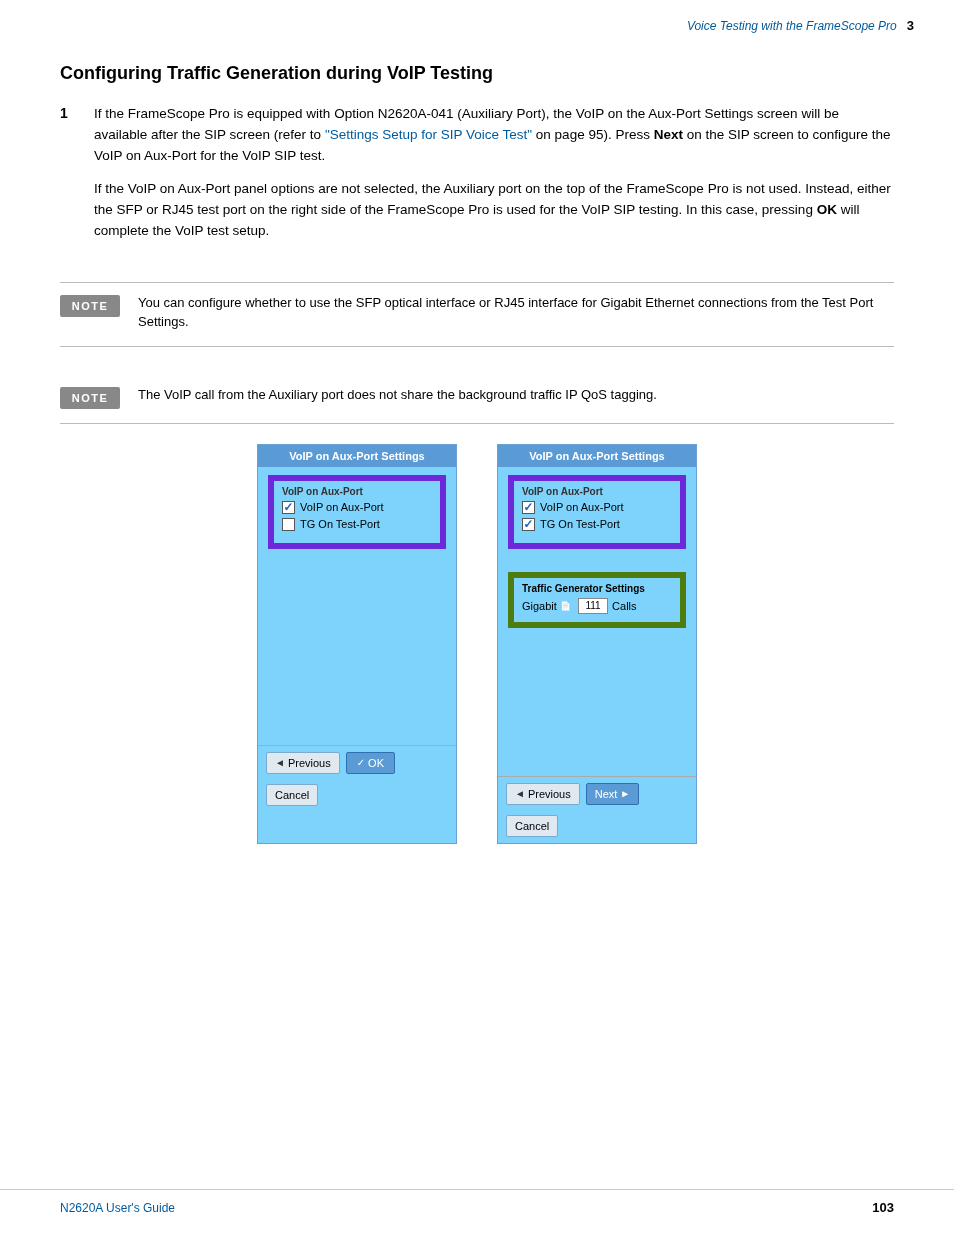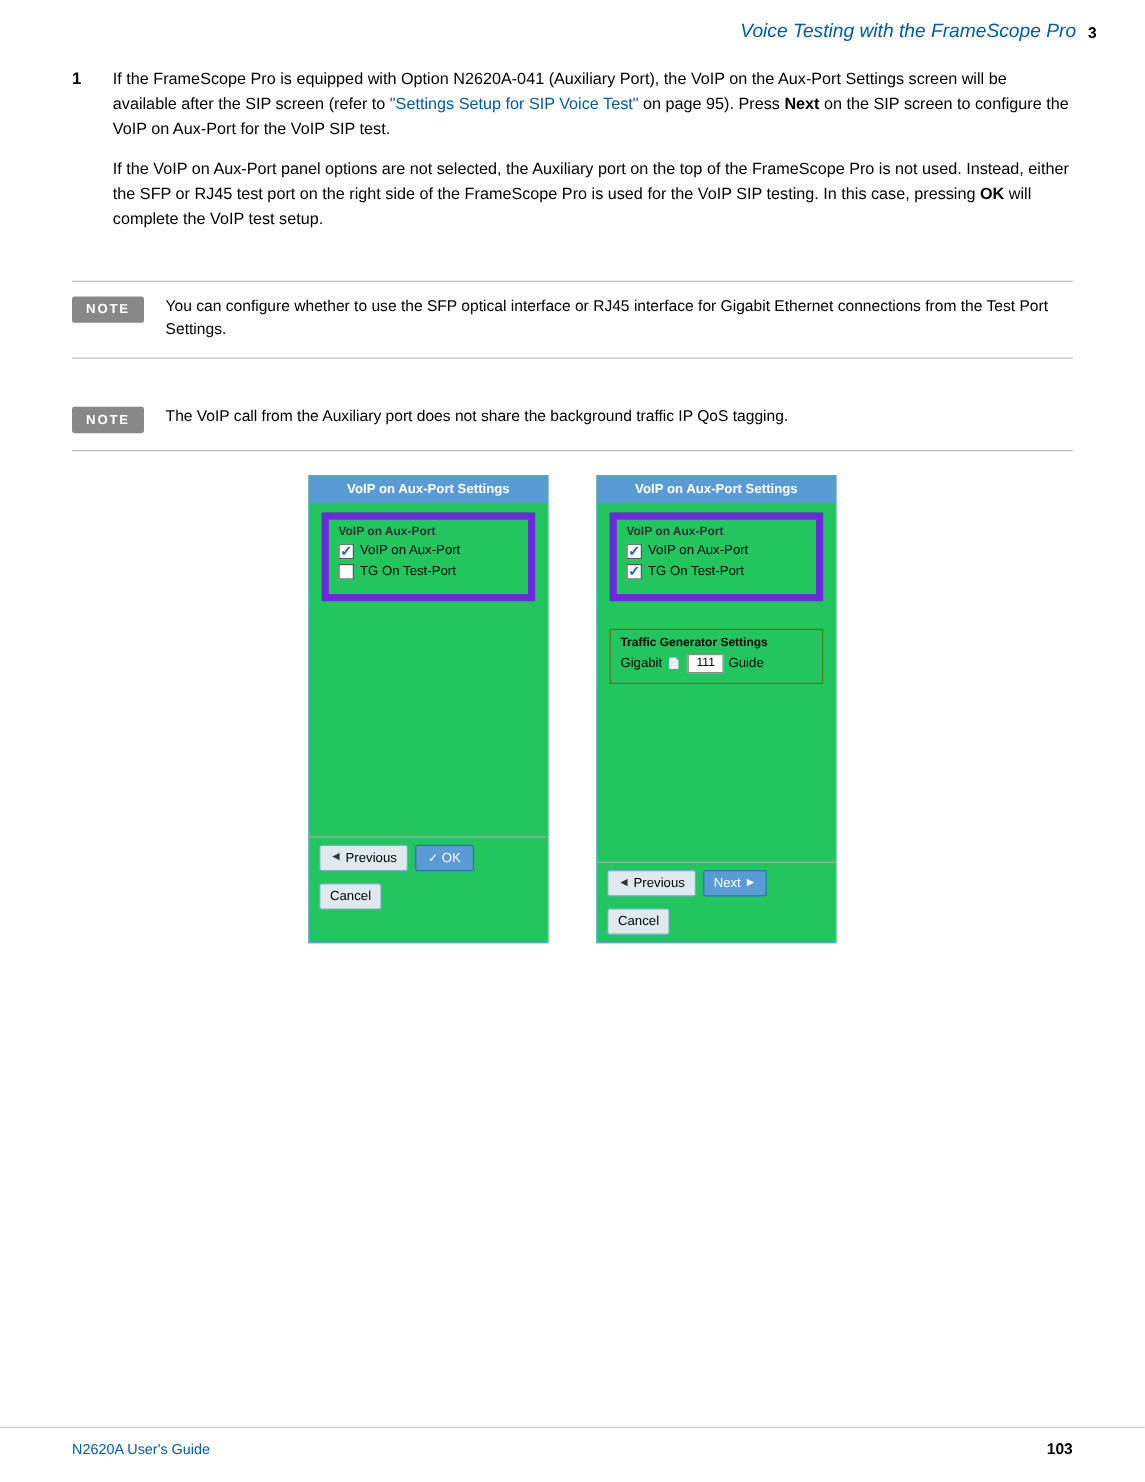--- a/index.html
+++ b/index.html
@@ -18,21 +18,21 @@
       position: relative;
     }
     .header {
       display: flex;
       justify-content: flex-end;
       align-items: center;
       padding: 18px 40px 10px 40px;
       border-bottom: none;
     }
     .header-text {
-      font-size: 16px;
+      font-size: 12px;
       color: #005b9e;
       font-style: italic;
     }
     .header-page-num {
       font-size: 13px;
       font-weight: bold;
       color: #000;
       margin-left: 10px;
     }
     .content {
@@ -114,21 +114,21 @@
     }
     .screenshots-row {
       display: flex;
       justify-content: center;
       gap: 40px;
       margin-top: 10px;
     }
     .device-panel {
       width: 200px;
       border: 1.5px solid #6aa0d4;
-      background: #22c55e;
+      background: #7dd3fc;
       font-size: 11px;
     }
     .panel-header {
       background: #5b9bd5;
       color: #fff;
       font-weight: bold;
       font-size: 11px;
       text-align: center;
       padding: 5px 8px;
     }
@@ -168,21 +168,21 @@
     }
     .cb-checked {
       background: #fff;
     }
     .cb-check-icon {
       color: #2060c0;
       font-size: 12px;
       font-weight: bold;
     }
     .tg-settings {
-      border: 1px solid #4d7c0f;
+      border: 6px solid #4d7c0f;
       padding: 5px 8px 8px 8px;
       margin-top: 23px;
     }
     .tg-legend {
       font-size: 10px;
       font-weight: bold;
       margin-bottom: 4px;
     }
     .simulate-row {
       display: flex;
@@ -304,20 +304,21 @@
 
 <div class="page">
 
   <div class="header">
     <span class="header-text">Voice Testing with the FrameScope Pro</span>
     <span class="header-page-num">3</span>
   </div>
 
   <div class="content">
 
+    <h2 class="section-title">Configuring Traffic Generation during VoIP Testing</h2>
 
     <div class="numbered-section">
       <span class="step-num">1</span>
       <div class="step-content">
         <p>
           <span>If the FrameScope Pro is equipped with Option N2620A-041 (Auxiliary Port), the VoIP on the Aux-Port Settings screen will be available after the SIP screen (refer to </span><a class="link-text"><span>"Settings Setup for SIP Voice Test"</span></a><span> on page 95). Press </span><span class="bold-text">Next</span><span> on the SIP screen to configure the VoIP on Aux-Port for the VoIP SIP test.</span>
         </p>
         <p>
           <span>If the VoIP on Aux-Port panel options are not selected, the Auxiliary port on the top of the FrameScope Pro is not used. Instead, either the SFP or RJ45 test port on the right side of the FrameScope Pro is used for the VoIP SIP testing. In this case, pressing </span><span class="bold-text">OK</span><span> will complete the VoIP test setup.</span>
         </p>
@@ -395,21 +396,21 @@
               </div>
               <span>TG On Test-Port</span>
             </div>
           </div>
           <div class="tg-settings">
             <div class="tg-legend">Traffic Generator Settings</div>
             <div class="simulate-row">
               <span>Gigabit</span>
               <span class="icon-pages">📄</span>
               <div class="simulate-input">111</div>
-              <span>Guide</span>
+              <span>Calls</span>
             </div>
           </div>
           <div class="panel-spacer" style="height: 140px;"></div>
         </div>
         <div class="panel-footer">
           <div class="footer-row1">
             <button class="btn-prev">
               <span class="tri-left">◄</span>
               <span>Previous</span>
             </button>

